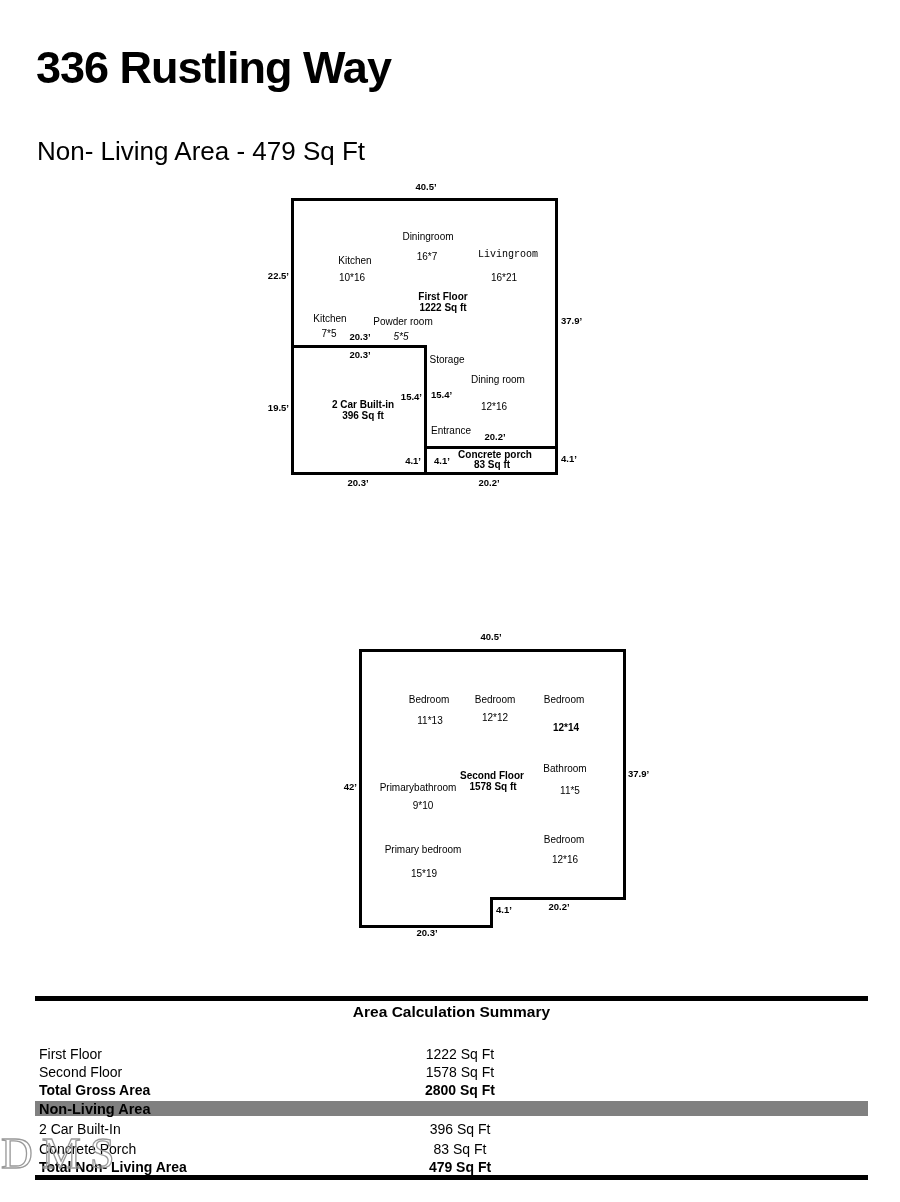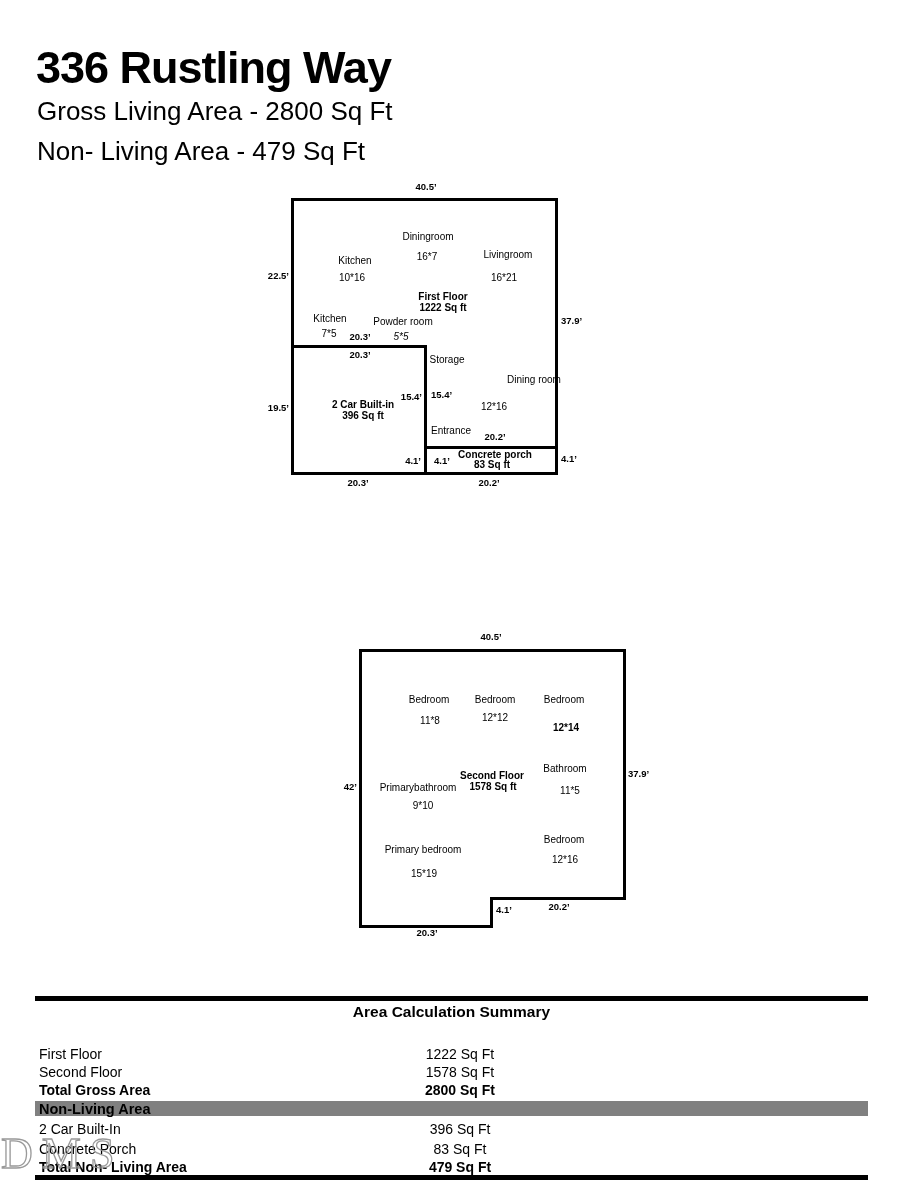--- a/index.html
+++ b/index.html
@@ -34,21 +34,20 @@
   .wm{position:absolute;left:1px;top:1128px;font-family:"Liberation Serif",serif;
       font-size:44px;letter-spacing:9px;color:transparent;
       -webkit-text-stroke:1.3px #8f8f8f;opacity:.9;z-index:5;}
 </style>
 </head>
 <body>
 
 <div class="page">
 
   <div class="h-title">336 Rustling Way</div>
-  <div class="h-sub1">Gross Living Area - 2800 Sq Ft</div>
   <div class="h-sub2">Non- Living Area - 479 Sq Ft</div>
 
   <div>
 
     <div class="rect" style="left:291px;top:198px;width:267px;height:277px;"></div>
     <div class="wall" style="left:293px;top:345px;width:134px;height:3px;"></div>
     <div class="wall" style="left:424px;top:345px;width:3px;height:130px;"></div>
     <div class="wall" style="left:427px;top:446px;width:131px;height:3px;"></div>
 
     <span class="lbl dim c" style="left:426px;top:182px;">40.5’</span>
@@ -63,30 +62,30 @@
     <span class="lbl dim ra" style="left:421px;top:456px;">4.1’</span>
     <span class="lbl dim" style="left:434px;top:456px;">4.1’</span>
     <span class="lbl dim" style="left:561px;top:454px;">4.1’</span>
     <span class="lbl dim c" style="left:358px;top:478px;">20.3’</span>
     <span class="lbl dim c" style="left:489px;top:478px;">20.2’</span>
 
     <span class="lbl rm c" style="left:428px;top:231px;">Diningroom</span>
     <span class="lbl rm c" style="left:427px;top:251px;">16*7</span>
     <span class="lbl rm c" style="left:355px;top:255px;">Kitchen</span>
     <span class="lbl rm c" style="left:352px;top:272px;">10*16</span>
-    <span class="lbl rm c" style="left:508px;top:249px;">Livingroom</span>
+    <span class="lbl rm c" style="left:508px;top:249px;font-family:Liberation Mono, monospace;">Livingroom</span>
     <span class="lbl rm c" style="left:504px;top:272px;">16*21</span>
     <span class="lbl rmb c" style="left:443px;top:291px;">First Floor</span>
     <span class="lbl rmb c" style="left:443px;top:302px;">1222 Sq ft</span>
     <span class="lbl rm c" style="left:330px;top:313px;">Kitchen</span>
     <span class="lbl rm c" style="left:329px;top:328px;text-align:center;">7*5</span>
     <span class="lbl rm c" style="left:403px;top:316px;">Powder room</span>
     <span class="lbl rm c" style="left:401px;top:331px;font-style:italic;">5*5</span>
     <span class="lbl rm c" style="left:447px;top:354px;">Storage</span>
-    <span class="lbl rm c" style="left:498px;top:374px;margin-left:36px;">Dining room</span>
+    <span class="lbl rm c" style="left:498px;top:374px;">Dining room</span>
     <span class="lbl rm c" style="left:494px;top:401px;">12*16</span>
     <span class="lbl rmb c" style="left:363px;top:399px;">2 Car Built-in</span>
     <span class="lbl rmb c" style="left:363px;top:410px;">396 Sq ft</span>
     <span class="lbl rm c" style="left:451px;top:425px;">Entrance</span>
     <span class="lbl rmb c" style="left:495px;top:449px;">Concrete porch</span>
     <span class="lbl rmb c" style="left:492px;top:459px;">83 Sq ft</span>
   </div>
 
   <div>
 
@@ -98,21 +97,21 @@
     <div class="wall" style="left:359px;top:925px;width:134px;height:3px;"></div>
 
     <span class="lbl dim c" style="left:491px;top:632px;">40.5’</span>
     <span class="lbl dim ra" style="left:357px;top:782px;">42’</span>
     <span class="lbl dim" style="left:628px;top:769px;">37.9’</span>
     <span class="lbl dim" style="left:496px;top:905px;">4.1’</span>
     <span class="lbl dim c" style="left:559px;top:902px;">20.2’</span>
     <span class="lbl dim c" style="left:427px;top:928px;">20.3’</span>
 
     <span class="lbl rm c" style="left:429px;top:694px;">Bedroom</span>
-    <span class="lbl rm c" style="left:430px;top:715px;">11*8</span>
+    <span class="lbl rm c" style="left:430px;top:715px;">11*13</span>
     <span class="lbl rm c" style="left:495px;top:694px;">Bedroom</span>
     <span class="lbl rm c" style="left:495px;top:712px;">12*12</span>
     <span class="lbl rm c" style="left:564px;top:694px;">Bedroom</span>
     <span class="lbl rmb c" style="left:566px;top:722px;">12*14</span>
     <span class="lbl rmb c" style="left:492px;top:770px;">Second Floor</span>
     <span class="lbl rmb c" style="left:493px;top:781px;">1578 Sq ft</span>
     <span class="lbl rm c" style="left:565px;top:763px;">Bathroom</span>
     <span class="lbl rm c" style="left:570px;top:785px;">11*5</span>
     <span class="lbl rm c" style="left:418px;top:782px;">Primarybathroom</span>
     <span class="lbl rm c" style="left:423px;top:800px;">9*10</span>

